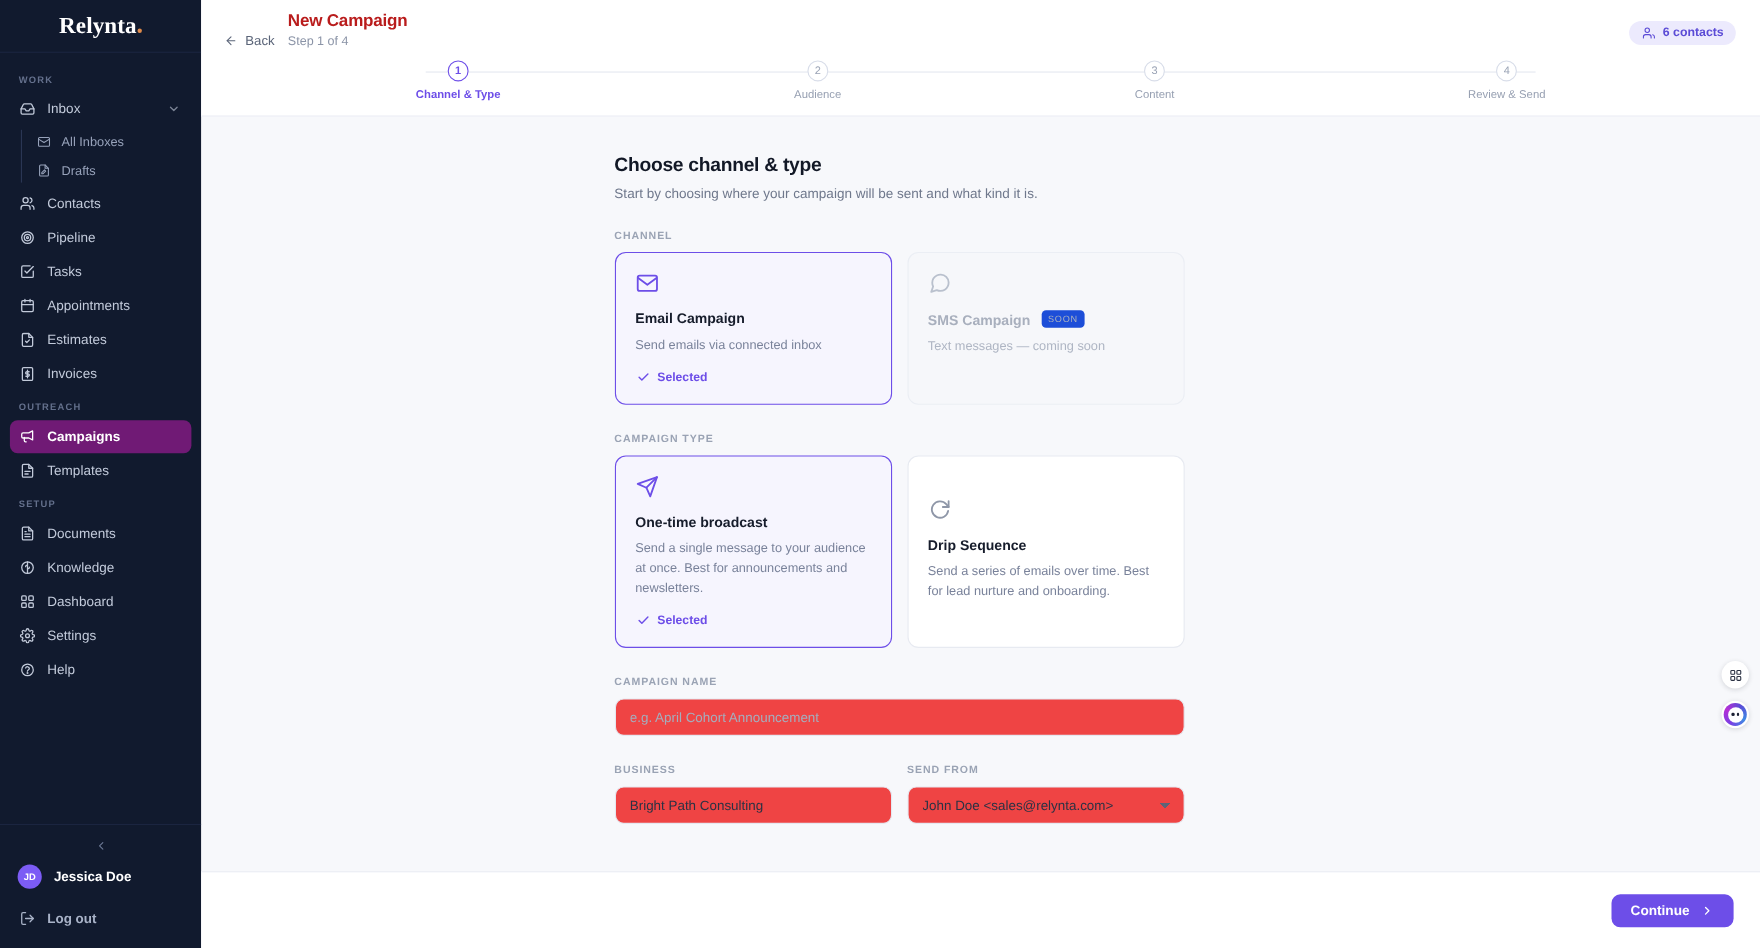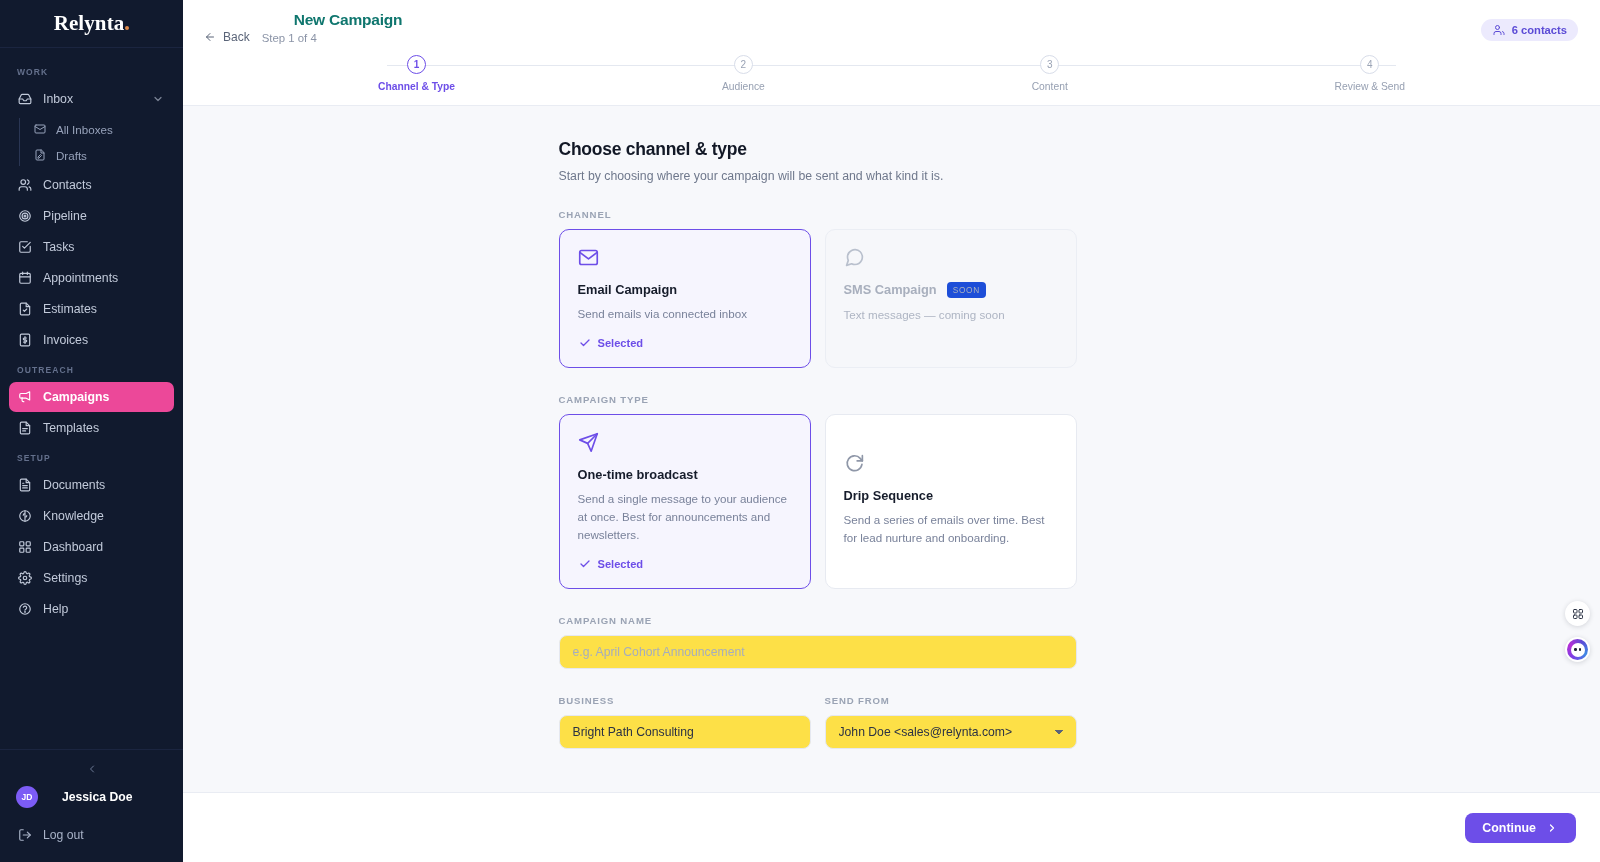--- a/index.html
+++ b/index.html
@@ -39,65 +39,65 @@
   .nav-section {
     font-size: 8.5px; letter-spacing: 1.1px; font-weight: 700;
     color: #64708c; padding: 9px 8px 7px 8px; text-transform: uppercase;
   }
   .nav-item {
     display: flex; align-items: center; gap: 11px;
     height: 30px; padding: 0 9px; border-radius: 7px;
     font-size: 12.3px; color: #c2cada; cursor: pointer;
     margin-bottom: 1px; position: relative;
   }
-  .nav-item.active { background: #ec4899; color: #ffffff; font-weight: 700; }
+  .nav-item.active { background: #701a75; color: #ffffff; font-weight: 700; }
   .nav-item .chev { margin-left: auto; opacity: .6; }
   .subnav { position: relative; margin: 2px 0 2px 0; padding-left: 10px; }
   .subnav::before {
     content: ""; position: absolute; left: 10px; top: 2px; bottom: 2px;
     width: 1px; background: #2a3654;
   }
   .sub-item {
     display: flex; align-items: center; gap: 9px;
     height: 26px; padding: 0 9px 0 14px; border-radius: 6px;
     font-size: 11.6px; color: #97a2ba; cursor: pointer;
   }
   .ico { width: 14px; height: 14px; display: inline-flex; align-items: center; justify-content: center; flex: 0 0 14px; }
   .ico svg { width: 14px; height: 14px; display: block; }
   .ico-sm svg { width: 12px; height: 12px; }
 
   .sidebar-bottom { border-top: 1px solid #1b2540; padding: 6px 9px 12px 9px; }
   .collapse-row { display: flex; justify-content: center; padding: 6px 0 4px 0; cursor: pointer; color: #6d7a96; }
-  .user-row { display: flex; align-items: center; gap: 24px; padding: 6px 7px; border-radius: 7px; cursor: pointer; }
+  .user-row { display: flex; align-items: center; gap: 11px; padding: 6px 7px; border-radius: 7px; cursor: pointer; }
   .avatar {
     width: 22px; height: 22px; border-radius: 50%;
     background: #7c5cf5; color: #fff; font-size: 8.5px; font-weight: 700;
     display: flex; align-items: center; justify-content: center; flex: 0 0 22px;
   }
   .user-name { font-size: 12.2px; color: #ffffff; font-weight: 700; }
   .logout-row {
     display: flex; align-items: center; gap: 11px;
     padding: 8px 9px; border-radius: 7px; margin-top: 6px;
-    font-size: 12.2px; color: #a9b3c8; cursor: pointer;
+    font-size: 12.2px; color: #a9b3c8; cursor: pointer; font-weight: bold;
   }
 
   
   .main { flex: 1 1 auto; display: flex; flex-direction: column; background: #f7f8fb; height: 862px; position: relative; }
 
   .topbar {
     background: #ffffff; border-bottom: 1px solid #e9ecf3;
     padding: 10px 20px 0 20px; flex: 0 0 auto; position: relative;
   }
   .topbar-head { display: flex; align-items: flex-end; gap: 12px; }
   .back-btn {
     display: flex; align-items: center; gap: 6px;
     font-size: 12px; color: #5a6478; cursor: pointer; padding-top: 9px;
   }
   .title-block { padding-top: 1px; }
-  .page-title { font-size: 15.5px; font-weight: 700; color: #0f766e; letter-spacing: -.2px; margin-left: 32px; }
+  .page-title { font-size: 15.5px; font-weight: 700; color: #b91c1c; letter-spacing: -.2px; }
   .page-sub { font-size: 11.4px; color: #8b94a7; margin-top: 3px; }
   .contacts-badge {
     position: absolute; right: 22px; top: 19px;
     display: flex; align-items: center; gap: 6px;
     background: #eceafd; color: #5b4bd6;
     border-radius: 999px; padding: 4px 11px;
     font-size: 11.2px; font-weight: 700; cursor: pointer;
   }
 
   .stepper { position: relative; padding: 11px 0 13px 0; margin: 0 auto; width: 100%; }
@@ -134,39 +134,39 @@
   .card {
     flex: 1 1 0; border: 1px solid #e7eaf1; border-radius: 10px;
     background: #ffffff; padding: 17px 18px 17px 18px; cursor: pointer;
     position: relative;
   }
   .card.selected { border: 1.6px solid #6d4ee8; background: #f6f5fe; }
   .card.disabled { background: #f6f7fa; cursor: not-allowed; border-color: #ebeef4; }
   .card-icon { margin-bottom: 14px; color: #6d4ee8; }
   .card-icon svg { width: 21px; height: 21px; display: block; }
   .card.disabled .card-icon { color: #b9c0cd; }
-  .card-title { font-size: 12.8px; font-weight: 700; color: #161c2b; display: flex; align-items: flex-start; gap: 10px; }
+  .card-title { font-size: 12.8px; font-weight: 700; color: #161c2b; display: flex; align-items: center; gap: 10px; }
   .card.disabled .card-title { color: #a8afbd; }
   .soon-badge {
     font-size: 8.3px; font-weight: 400; letter-spacing: .7px;
     background: #1d4ed8; color: #aab1bf; border-radius: 4px; padding: 3px 6px;
   }
   .card-desc { font-size: 11.6px; color: #79829a; margin-top: 8px; line-height: 1.55; }
   .card.disabled .card-desc { color: #aeb5c3; }
   .selected-row {
     display: flex; align-items: center; gap: 6px;
     font-size: 11.1px; font-weight: 700; color: #6d4ee8; margin-top: 13px;
   }
 
   .cards-type .card { padding-top: 17px; }
   .cards-type .card-drip { padding-top: 38px; }
 
   .input {
     width: 100%; height: 34px; border: 1px solid #e5e8f0; border-radius: 8px;
-    background: #fde047; padding: 0 13px; font-size: 12.2px; color: #2b3244;
+    background: #ef4444; padding: 0 13px; font-size: 12.2px; color: #2b3244;
     font-family: "Liberation Sans", sans-serif; outline: none;
   }
   .input::placeholder { color: #a5adbd; }
   .two-col { display: flex; gap: 14px; }
   .two-col > div { flex: 1 1 0; }
   select.input {
     appearance: none; -webkit-appearance: none;
     background-image:
       linear-gradient(45deg, transparent 50%, #5b6478 50%),
       linear-gradient(135deg, #5b6478 50%, transparent 50%);

